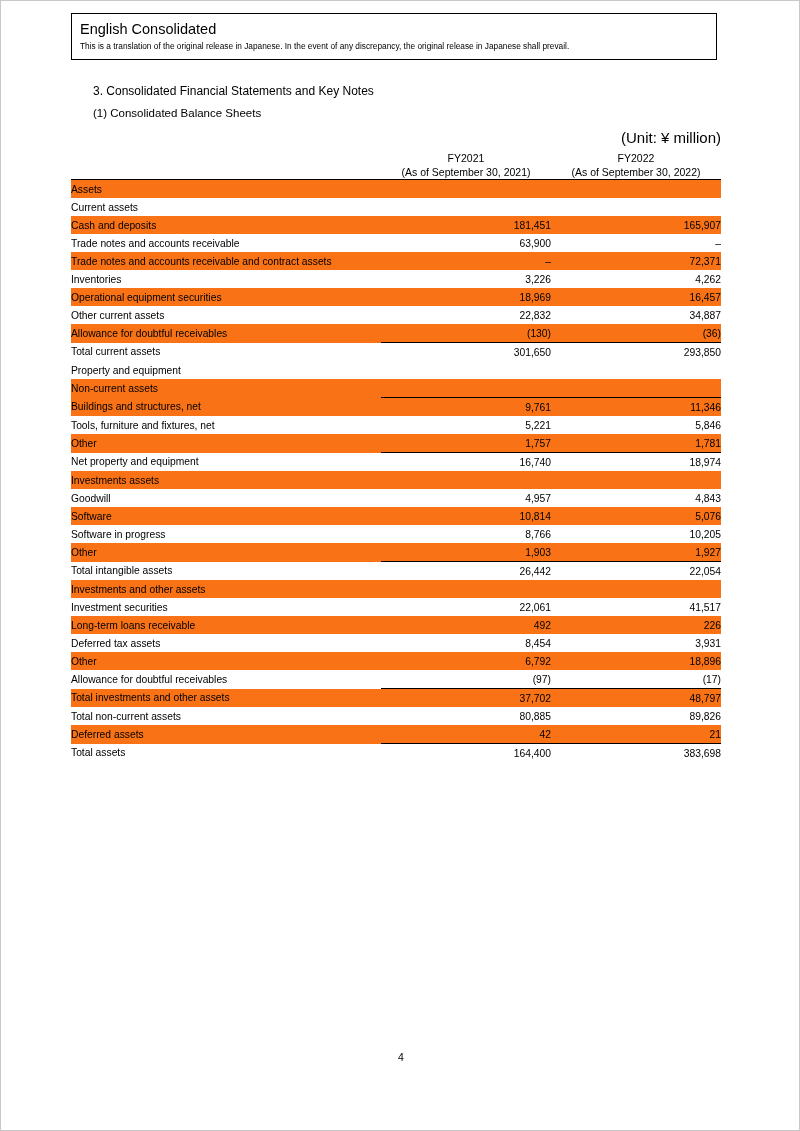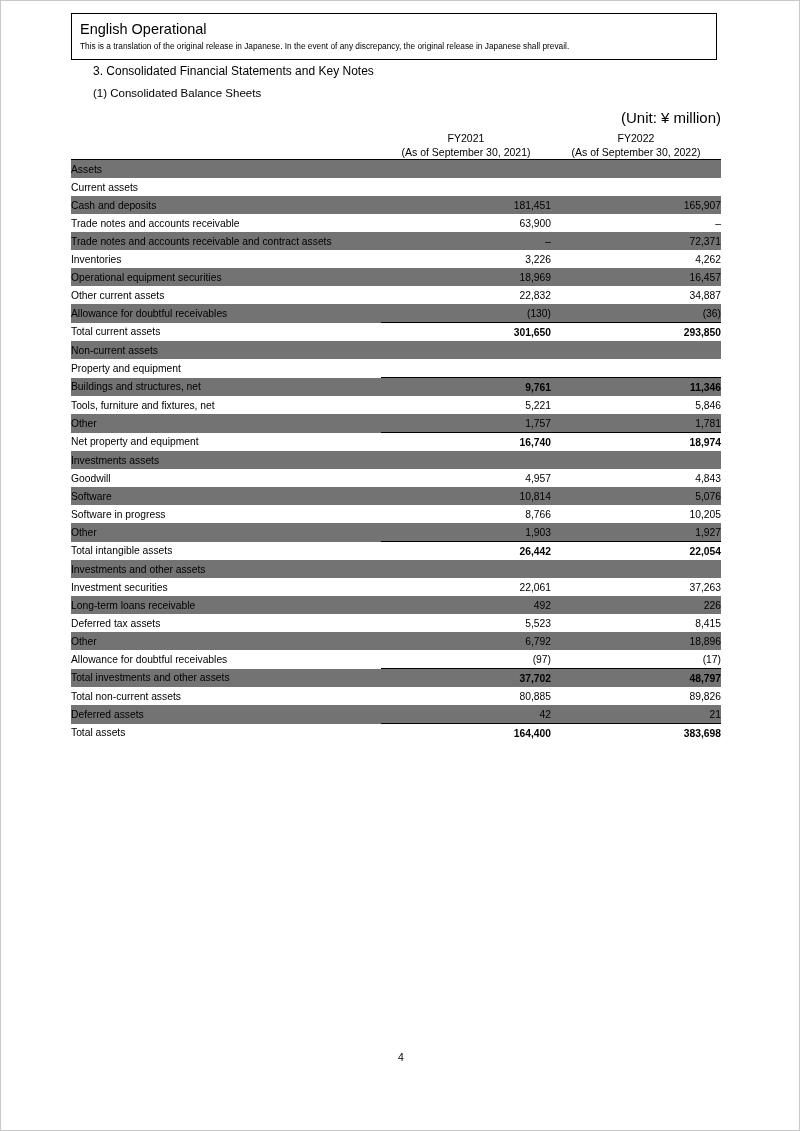--- a/index.html
+++ b/index.html
@@ -42,21 +42,21 @@
     line-height: 18px;
     margin-bottom: 3px;
   }
   .notice-text {
     font-size: 8.3px;
     line-height: 11px;
   }
   
   .sec-head {
     font-size: 12px;
-    margin-top: 4px;
+    margin-top: 24px;
     margin-left: 22px;
   }
   .sub-head {
     font-size: 11.5px;
     margin-top: 9px;
     margin-left: 22px;
   }
   .unit-line {
     font-size: 15px;
     text-align: right;
@@ -102,41 +102,41 @@
     text-align: right;
     padding-right: 6px;
     font-size: 10.3px;
   }
   
   .i0 { padding-left: 2px; }
   .i1 { padding-left: 18px; }
   .i2 { padding-left: 32px; margin-top: 37px; }
   .i3 { padding-left: 48px; }
 
-  tr.shade td { background: #737373; }
-  tr.rule td.val { border-top: 1px solid #000000; font-weight: bold; }
+  tr.shade td { background: #f97316; }
+  tr.rule td.val { border-top: 1px solid #000000; }
   tr.rule td.lab { }
 
   .page-num {
     position: absolute;
     top: 1050px;
     left: 0;
     width: 800px;
     text-align: center;
     font-size: 10.5px;
   }
 </style>
 </head>
 <body>
 
 <div class="page">
   <div class="content">
 
     <div class="notice-box">
-      <div class="notice-title">English Operational</div>
+      <div class="notice-title">English Consolidated</div>
       <div class="notice-text">This is a translation of the original release in Japanese. In the event of any discrepancy, the original release in Japanese shall prevail.</div>
     </div>
 
     <div class="sec-head">3. Consolidated Financial Statements and Key Notes</div>
     <div class="sub-head">(1) Consolidated Balance Sheets</div>
     <div class="unit-line">(Unit: ¥ million)</div>
 
     <table class="bs">
       <colgroup>
         <col class="c-label">
@@ -200,27 +200,27 @@
           <tr class="row shade">
             <td class="lab i2">Allowance for doubtful receivables</td>
             <td class="val">(130)</td>
             <td class="val">(36)</td>
           </tr>
           <tr class="row rule">
             <td class="lab i2">Total current assets</td>
             <td class="val">301,650</td>
             <td class="val">293,850</td>
           </tr>
+          <tr class="row">
+            <td class="lab i2">Property and equipment</td>
+            <td class="val"></td>
+            <td class="val"></td>
+          </tr>
           <tr class="row shade">
             <td class="lab i1">Non-current assets</td>
-            <td class="val"></td>
-            <td class="val"></td>
-          </tr>
-          <tr class="row">
-            <td class="lab i2">Property and equipment</td>
             <td class="val"></td>
             <td class="val"></td>
           </tr>
           <tr class="row shade rule">
             <td class="lab i3">Buildings and structures, net</td>
             <td class="val">9,761</td>
             <td class="val">11,346</td>
           </tr>
           <tr class="row">
             <td class="lab i3">Tools, furniture and fixtures, net</td>
@@ -268,31 +268,31 @@
             <td class="val">22,054</td>
           </tr>
           <tr class="row shade">
             <td class="lab i2">Investments and other assets</td>
             <td class="val"></td>
             <td class="val"></td>
           </tr>
           <tr class="row">
             <td class="lab i3">Investment securities</td>
             <td class="val">22,061</td>
-            <td class="val">37,263</td>
+            <td class="val">41,517</td>
           </tr>
           <tr class="row shade">
             <td class="lab i3">Long-term loans receivable</td>
             <td class="val">492</td>
             <td class="val">226</td>
           </tr>
           <tr class="row">
             <td class="lab i3">Deferred tax assets</td>
-            <td class="val">5,523</td>
-            <td class="val">8,415</td>
+            <td class="val">8,454</td>
+            <td class="val">3,931</td>
           </tr>
           <tr class="row shade">
             <td class="lab i3">Other</td>
             <td class="val">6,792</td>
             <td class="val">18,896</td>
           </tr>
           <tr class="row">
             <td class="lab i3">Allowance for doubtful receivables</td>
             <td class="val">(97)</td>
             <td class="val">(17)</td>

